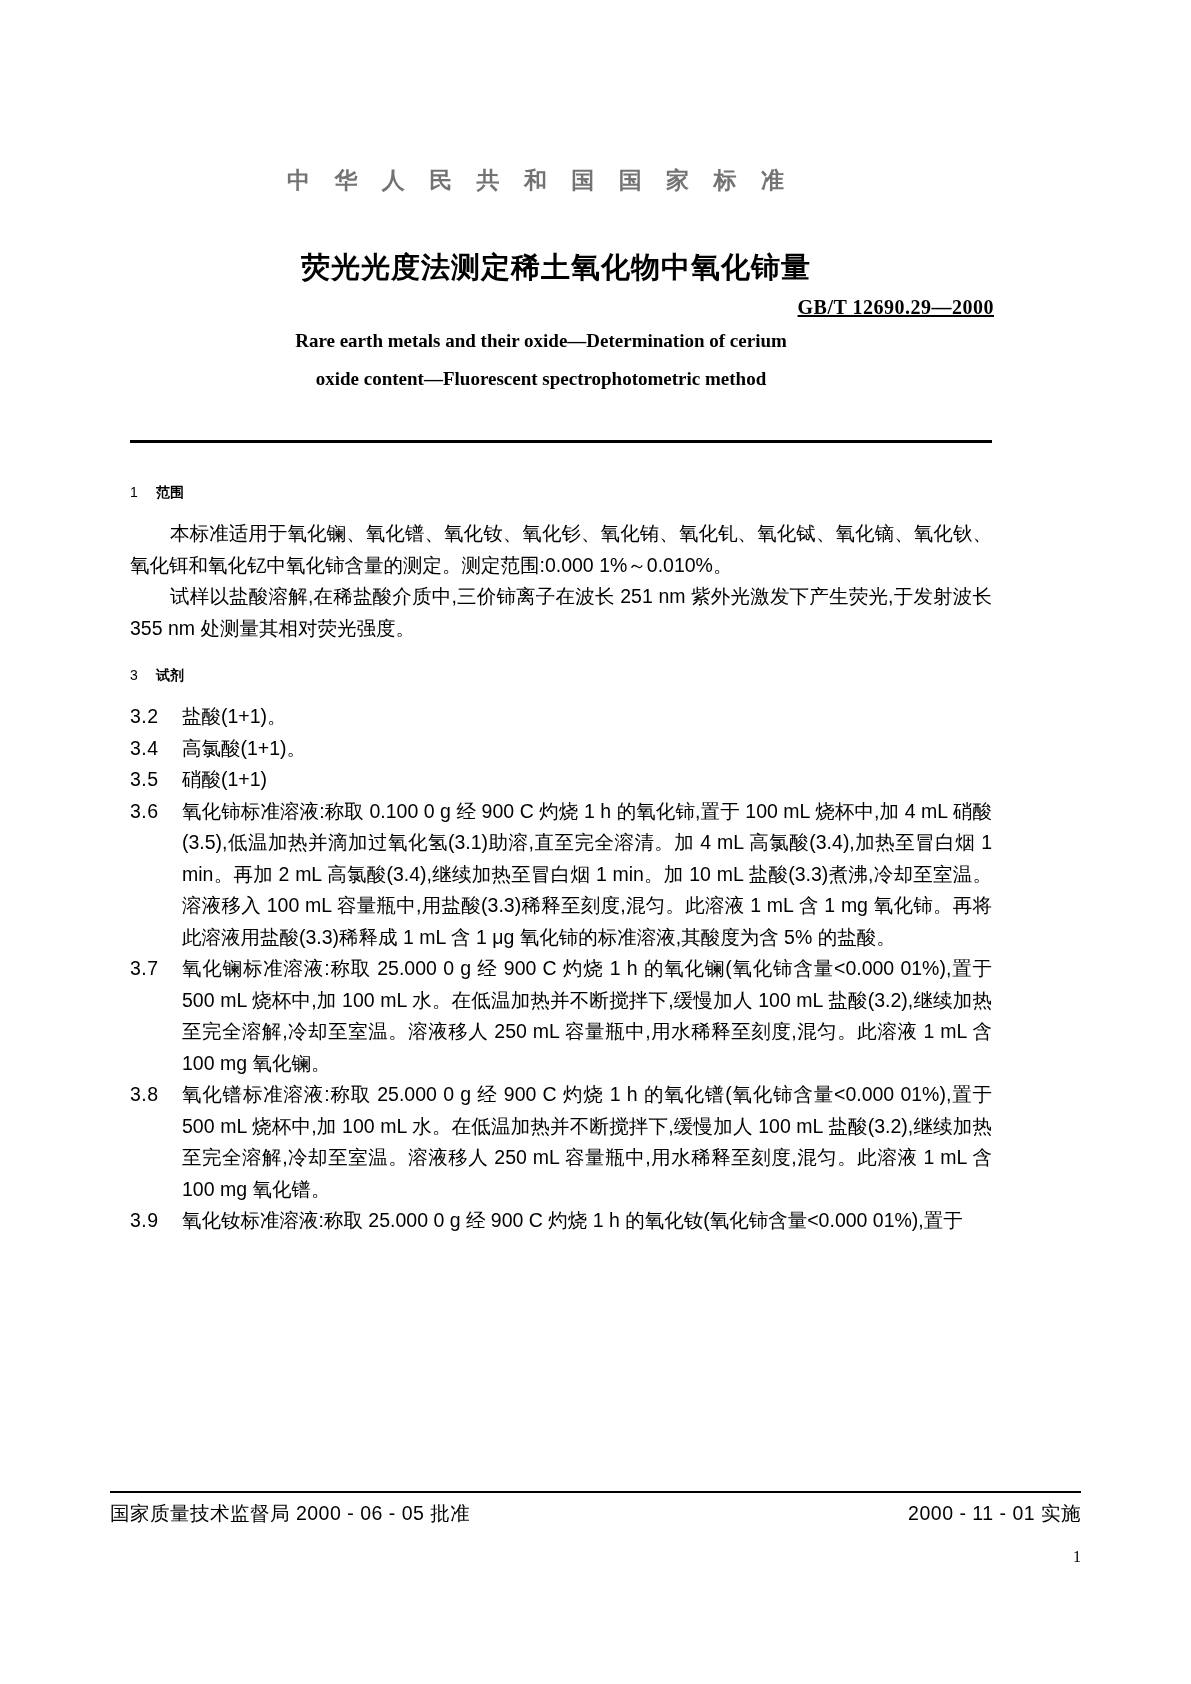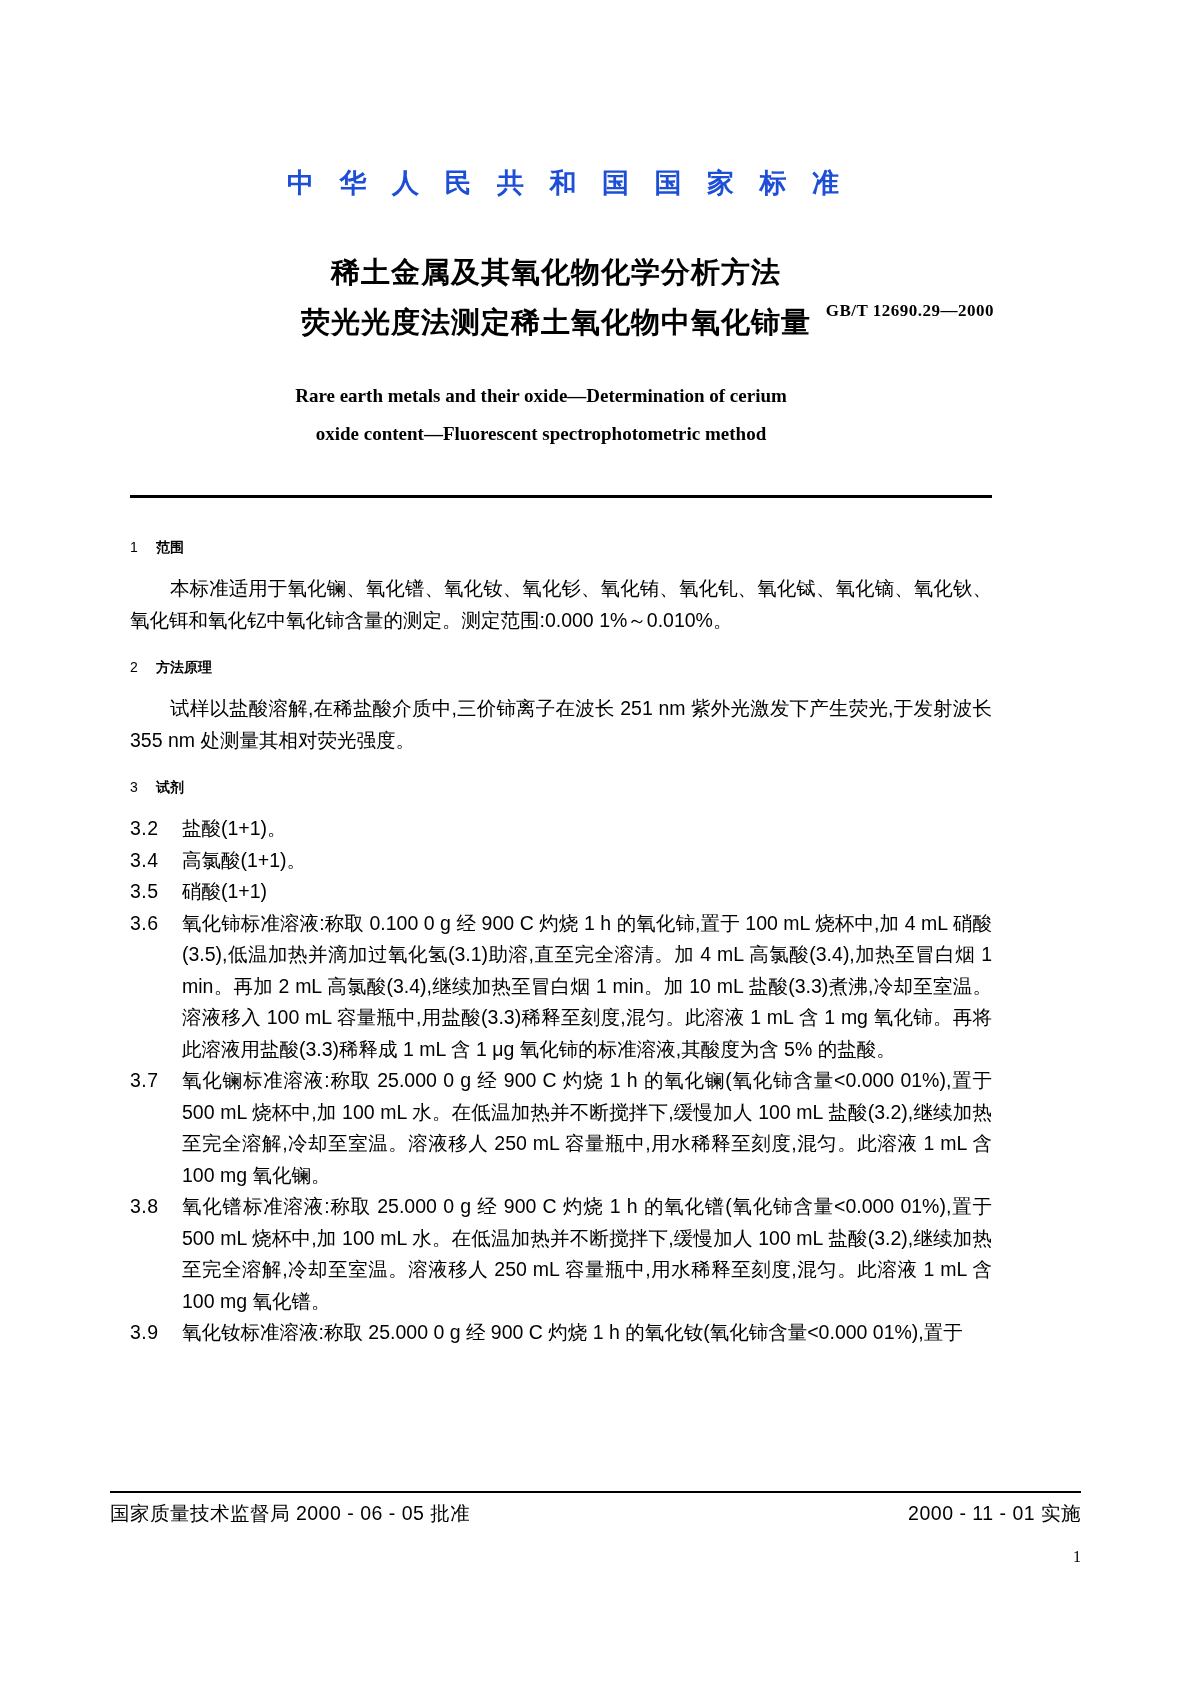--- a/index.html
+++ b/index.html
@@ -28,49 +28,50 @@
     top: 0;
     width: 862px;
   }
 
   
   .masthead {
     padding-top: 165px;
   }
   .gb-banner {
     font-family: "Liberation Sans", "DejaVu Sans", sans-serif;
-    font-size: 27px;
+    font-size: 23px;
     font-weight: 700;
     letter-spacing: 9px;
     text-indent: 9px;
     padding-left: 148px;
-    color: #1d4ed8;
+    color: #737373;
   }
   .title-block {
     position: relative;
     margin-top: 46px;
   }
   .title-cn {
     text-align: center;
     font-family: "Liberation Sans", "DejaVu Sans", sans-serif;
     font-weight: 700;
     font-size: 29px;
     line-height: 50px;
     letter-spacing: 1px;
     padding-right: 10px;
   }
   .std-no {
     position: absolute;
     right: -2px;
     top: 54px;
     font-family: "Liberation Serif", "DejaVu Serif", serif;
-    font-size: 17px;
+    font-size: 20px;
     font-weight: 700;
     letter-spacing: 0.5px;
     white-space: nowrap;
+    text-decoration: underline;
   }
   .title-en {
     margin-top: 30px;
     text-align: center;
     font-family: "Liberation Serif", "DejaVu Serif", serif;
     font-weight: 700;
     font-size: 19px;
     line-height: 38px;
     padding-right: 40px;
   }
@@ -168,43 +169,39 @@
 <body>
 
 <div class="page">
 
   <div class="sheet">
 
     <div class="masthead">
       <div class="gb-banner">中 华 人 民 共 和 国 国 家 标 准</div>
 
       <div class="title-block">
-        <div class="title-cn">稀土金属及其氧化物化学分析方法</div>
         <div class="title-cn">荧光光度法测定稀土氧化物中氧化铈量</div>
         <div class="std-no">GB/T  12690.29—2000</div>
       </div>
 
       <div class="title-en">
         <div>Rare earth metals and their oxide—Determination of cerium</div>
         <div>oxide content—Fluorescent spectrophotometric method</div>
       </div>
 
       <div class="rule-top"></div>
     </div>
 
     <div class="content">
 
       <div class="h2 cn">
         <span class="num">1</span><span>范围</span>
       </div>
       <p class="para cn">本标准适用于氧化镧、氧化镨、氧化钕、氧化钐、氧化铕、氧化钆、氧化铽、氧化镝、氧化钬、氧化铒和氧化钇中氧化铈含量的测定。测定范围:0.000 1%～0.010%。</p>
 
-      <div class="h2 cn">
-        <span class="num">2</span><span>方法原理</span>
-      </div>
       <p class="para cn">试样以盐酸溶解,在稀盐酸介质中,三价铈离子在波长 251 nm 紫外光激发下产生荧光,于发射波长 355 nm 处测量其相对荧光强度。</p>
 
       <div class="h2 cn">
         <span class="num">3</span><span>试剂</span>
       </div>
 
       <div class="item block cn">
         <span class="num">3.2</span><span class="txt">盐酸(1+1)。</span>
       </div>
       <div class="item block cn">

